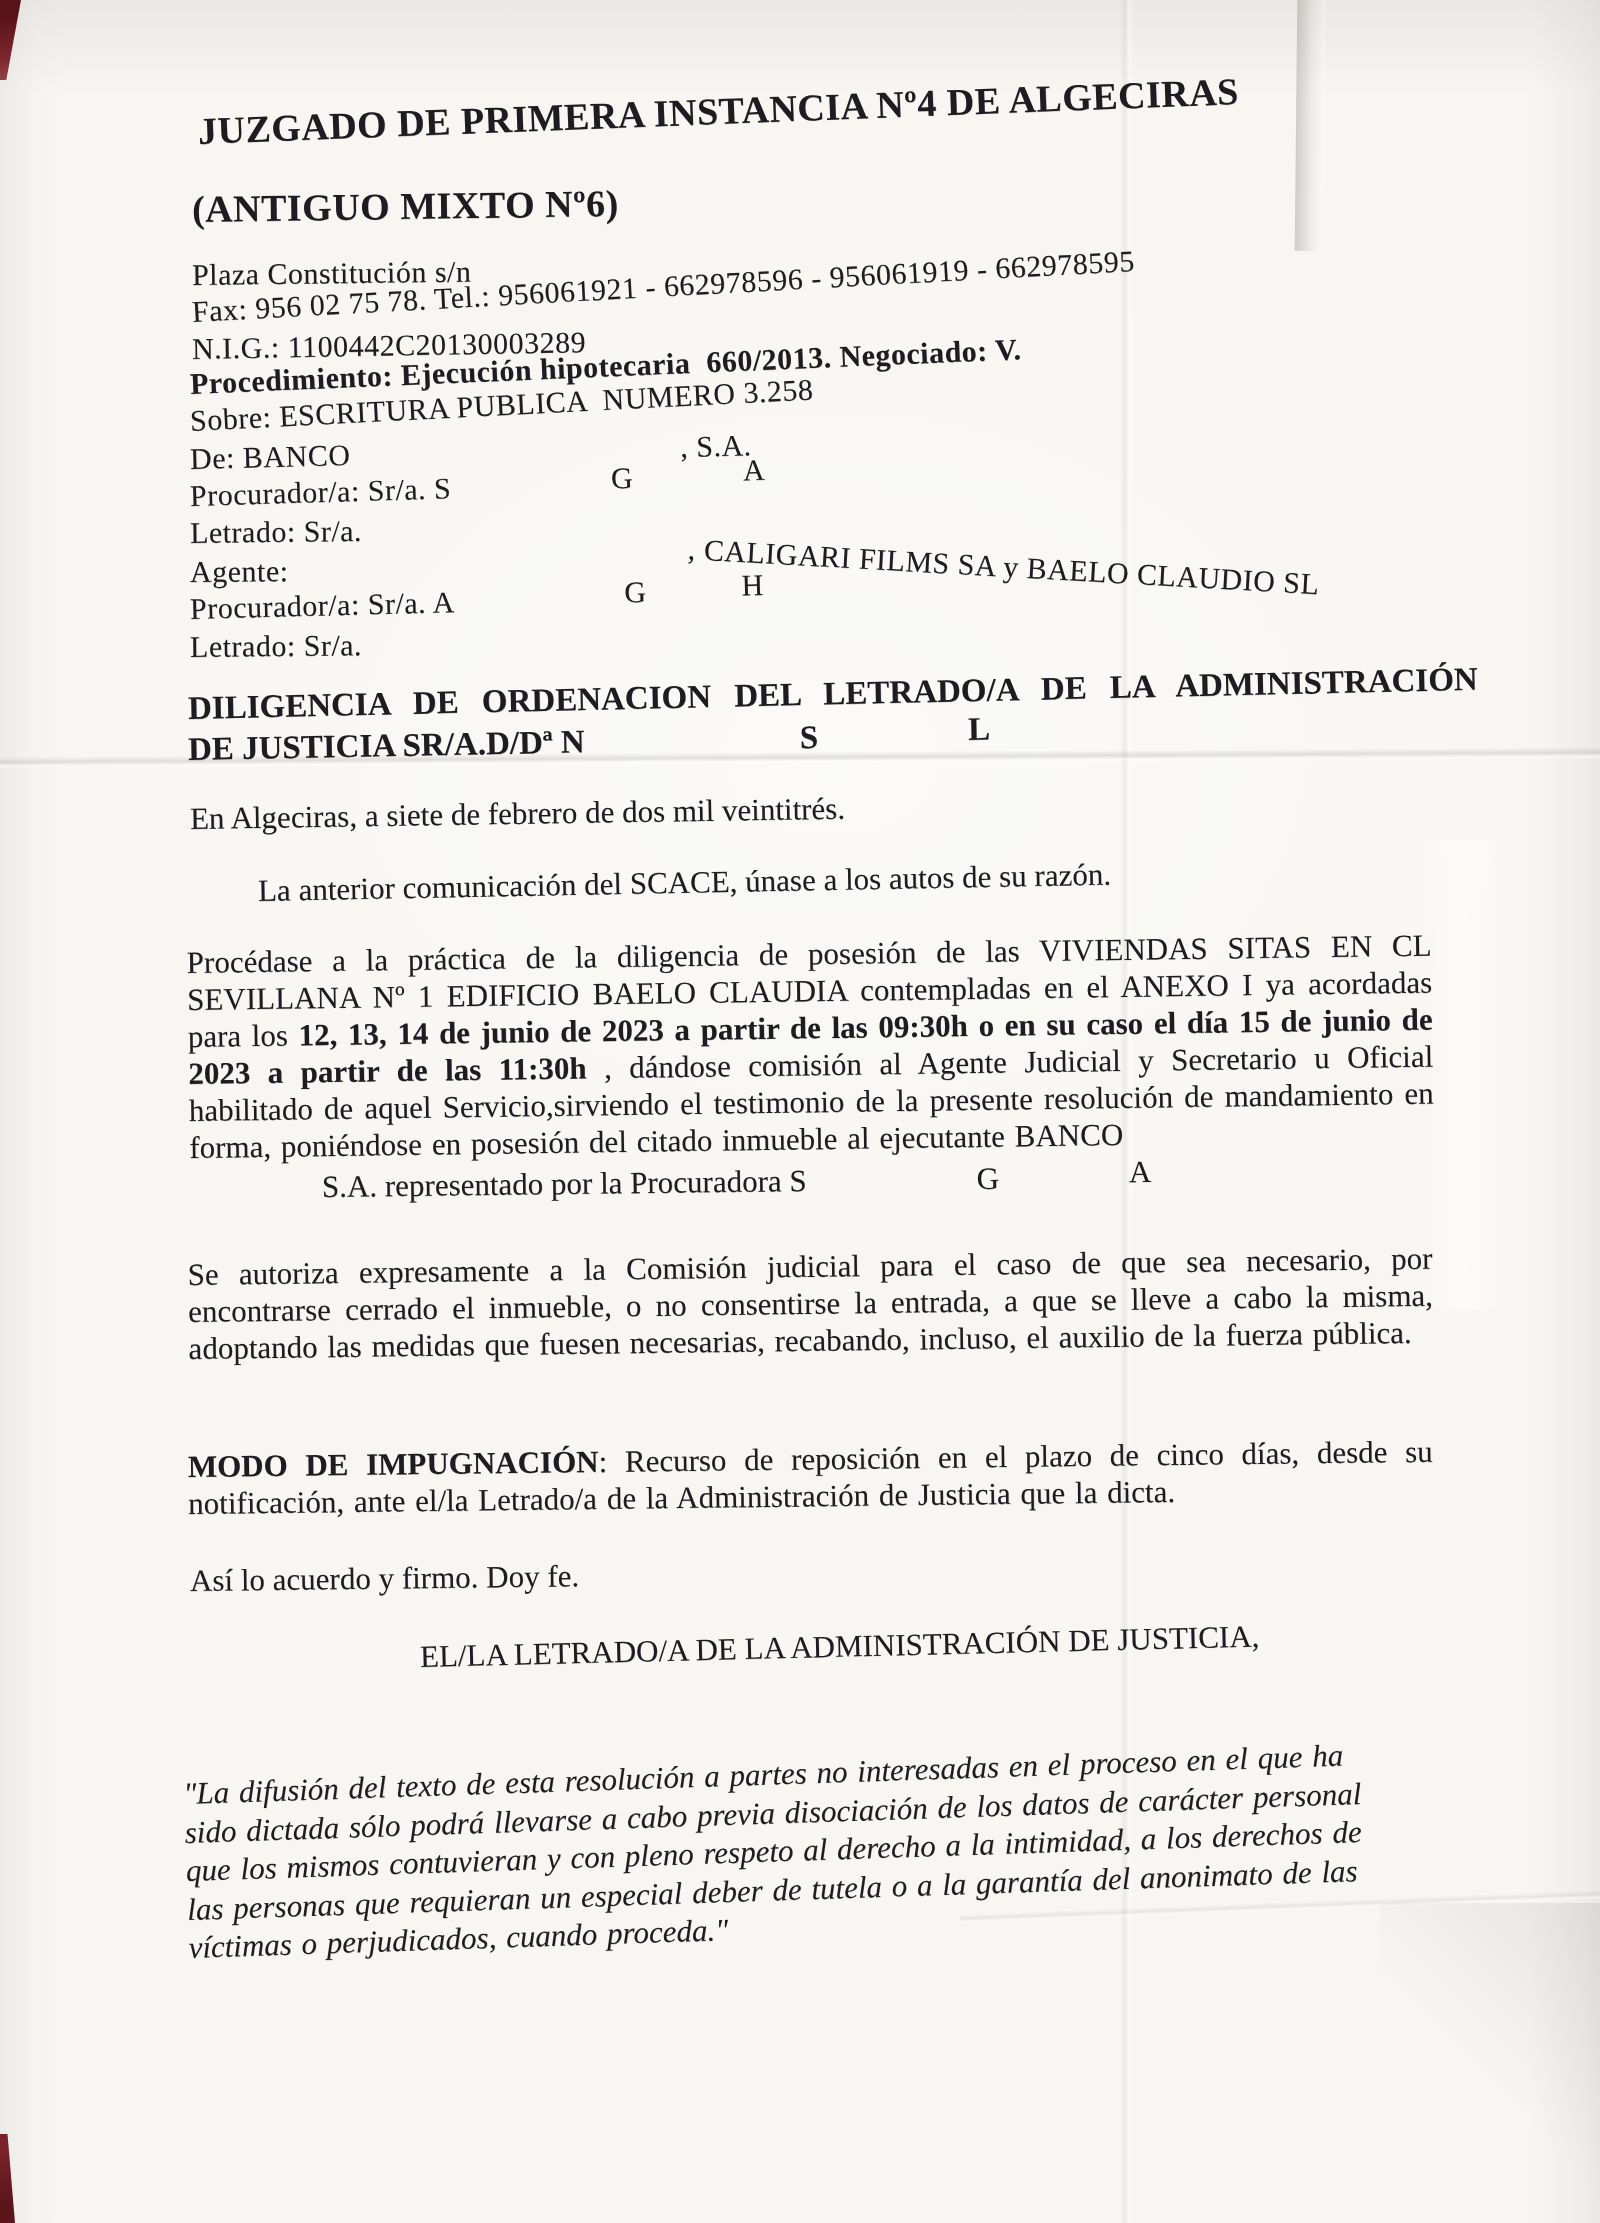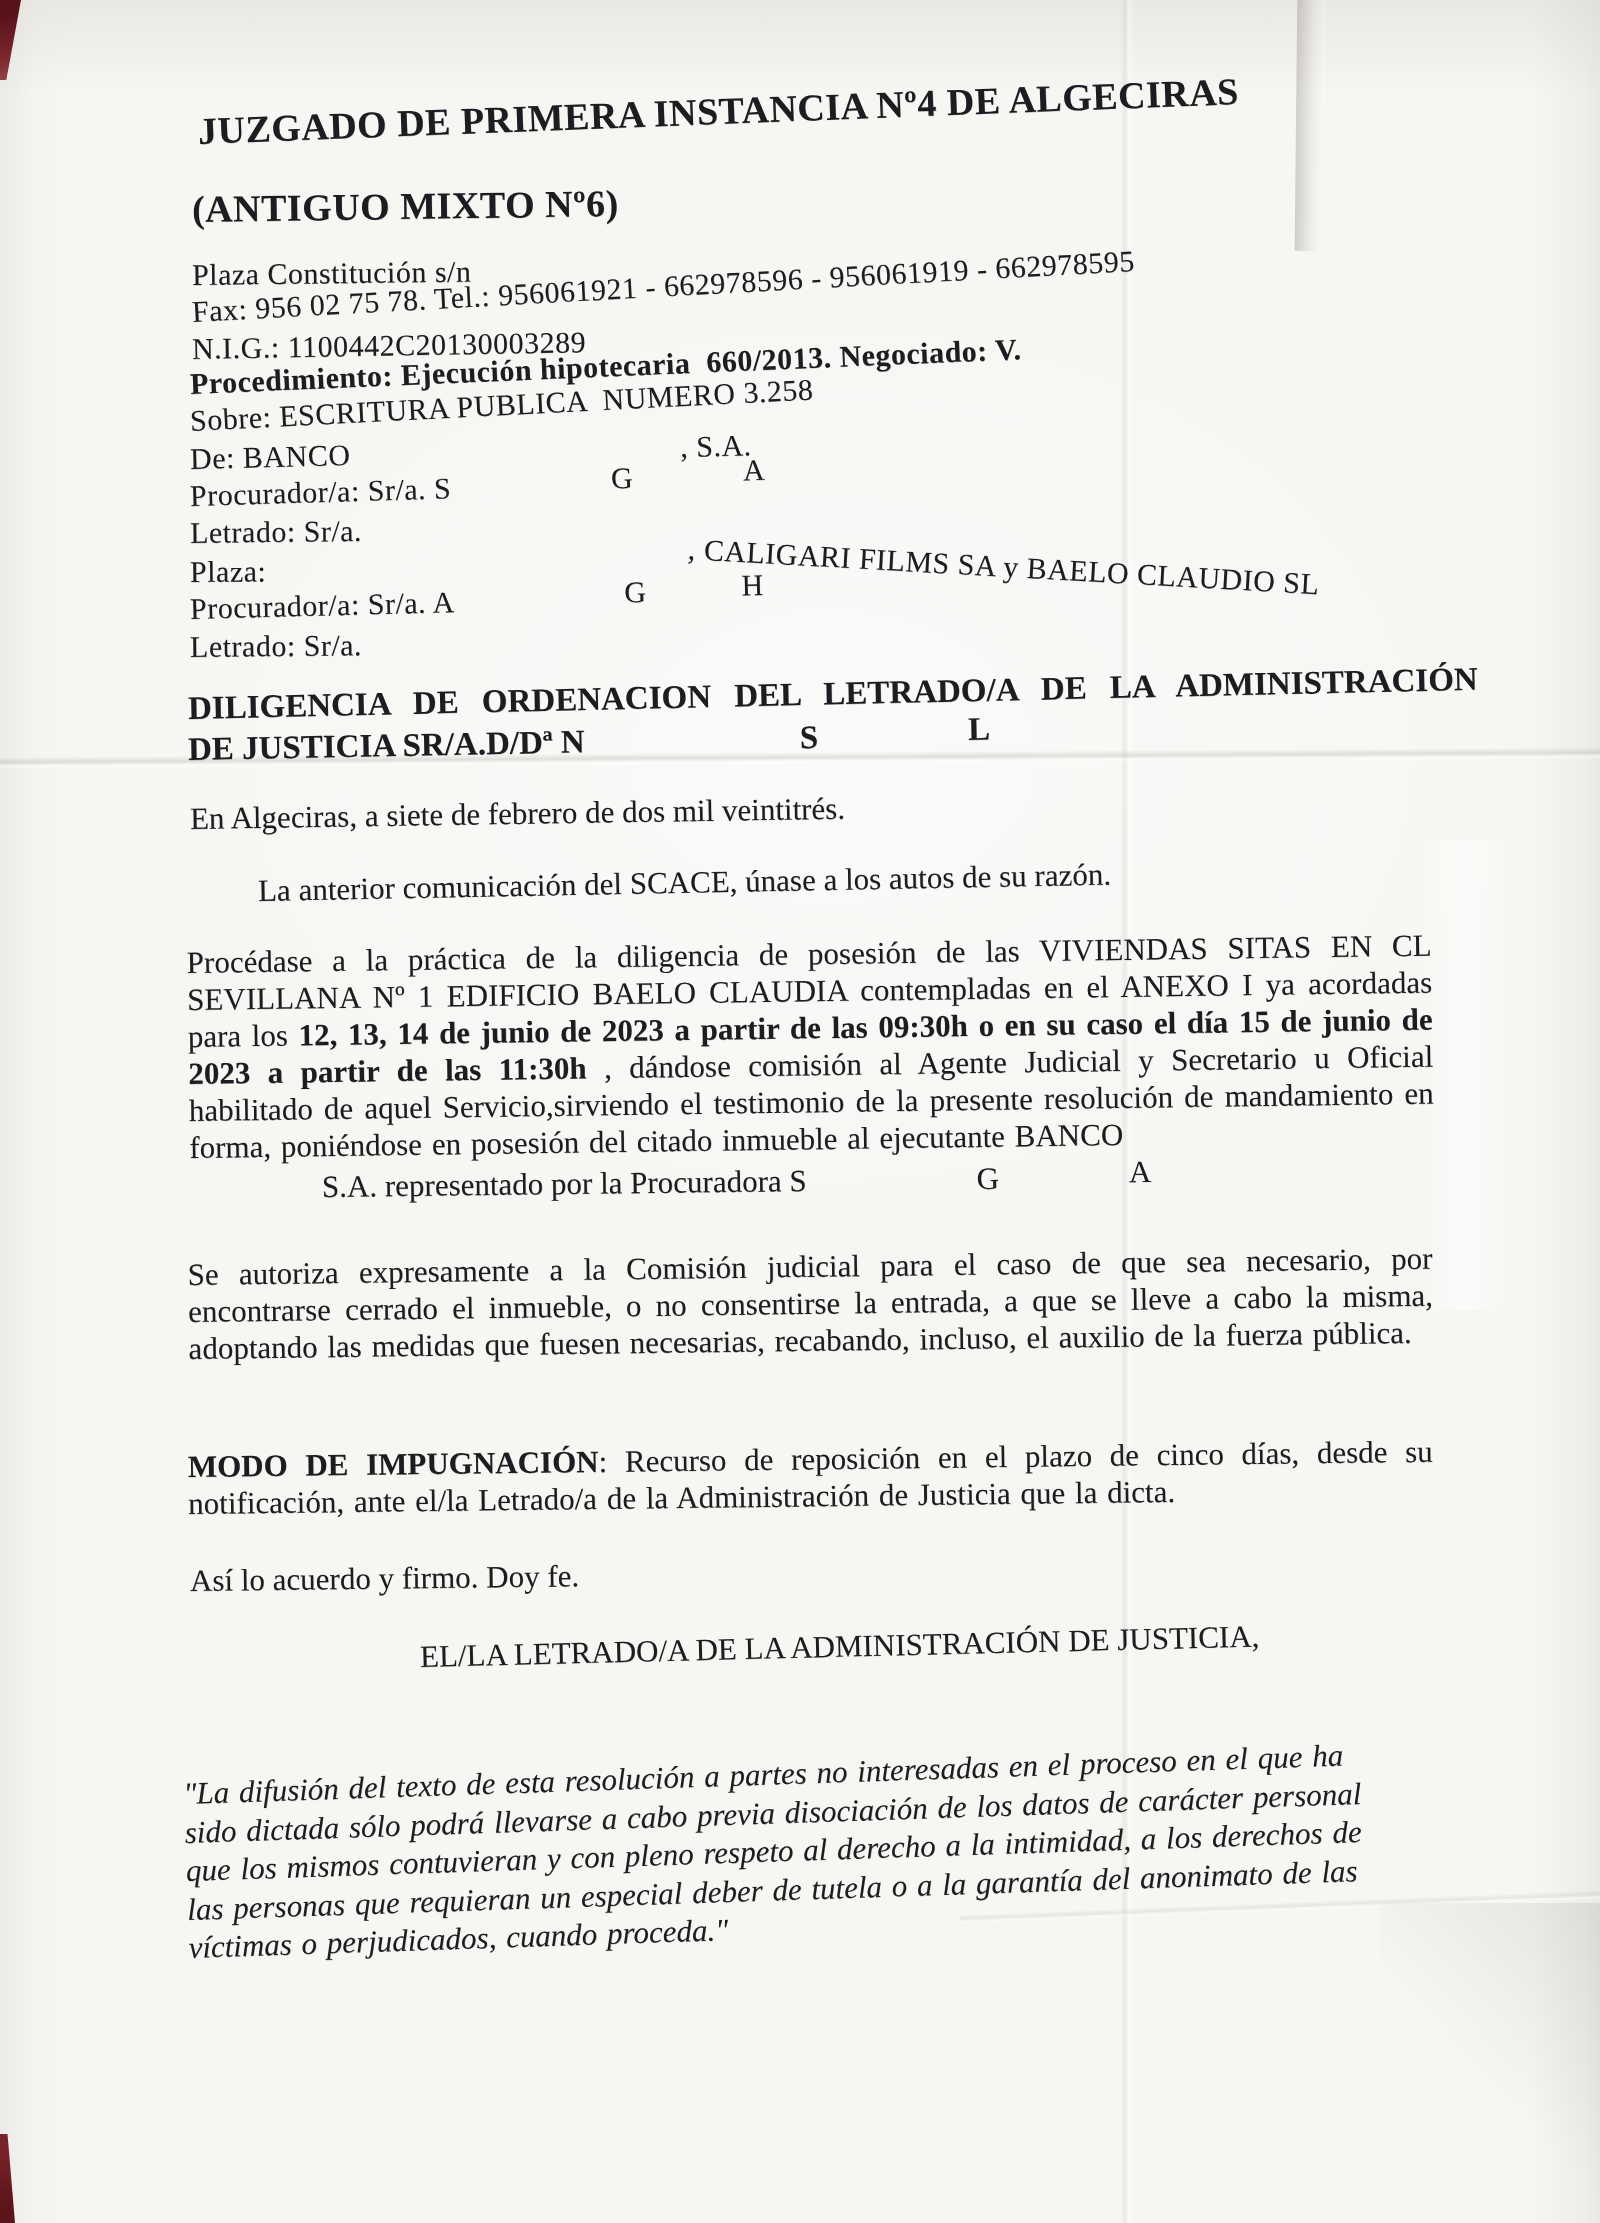--- a/index.html
+++ b/index.html
@@ -83,21 +83,21 @@
   <div class="line meta" style="left:192px;top:330px;transform:rotate(-1.0deg);">N.I.G.: 1100442C20130003289</div>
   <div class="line meta b" style="left:190px;top:365px;transform:rotate(-2.4deg);">Procedimiento: Ejecución hipotecaria  660/2013. Negociado: V.</div>
   <div class="line meta" style="left:190px;top:402px;transform:rotate(-2.9deg);">Sobre: ESCRITURA PUBLICA  NUMERO 3.258</div>
 
   <div class="line meta" style="left:190px;top:440px;transform:rotate(-1.4deg);"><span>De: BANCO</span><span class="gap-330"></span><span>, S.A.</span></div>
 
   <div class="line meta" style="left:190px;top:477px;transform:rotate(-1.7deg);"><span>Procurador/a: Sr/a. S</span><span class="gap-160"></span><span class="raise-s">G</span><span class="gap-110"></span><span class="raise">A</span></div>
 
   <div class="line meta" style="left:190px;top:514px;transform:rotate(-0.7deg);">Letrado: Sr/a.</div>
 
-  <div class="line meta" style="left:190px;top:553px;transform:rotate(-0.5deg);">Plaza:</div>
+  <div class="line meta" style="left:190px;top:553px;transform:rotate(-0.5deg);">Agente:</div>
   <div class="line meta" style="left:688px;top:530px;transform:rotate(3.2deg);">, CALIGARI FILMS SA y BAELO CLAUDIO SL</div>
 
   <div class="line meta" style="left:190px;top:590px;transform:rotate(-1.5deg);"><span>Procurador/a: Sr/a. A</span><span class="gap-170"></span><span class="raise-s">G</span><span class="gap-95"></span><span class="raise">H</span></div>
 
   <div class="line meta" style="left:190px;top:628px;transform:rotate(-0.6deg);">Letrado: Sr/a.</div>
 
   <div class="para headline just-all" style="left:188px;top:690px;width:1290px;transform:rotate(-1.3deg);">DILIGENCIA DE ORDENACION DEL LETRADO/A DE LA ADMINISTRACIÓN</div>
   <div class="line headline" style="left:188px;top:730px;transform:rotate(-1.1deg);"><span>DE JUSTICIA SR/A.D/Dª N</span><span class="gap-215"></span><span>S</span><span class="gap-150"></span><span class="raise-s">L</span></div>
 
   <div class="line" style="left:190px;top:800px;transform:rotate(-0.9deg);">En Algeciras, a siete de febrero de dos mil veintitrés.</div>

